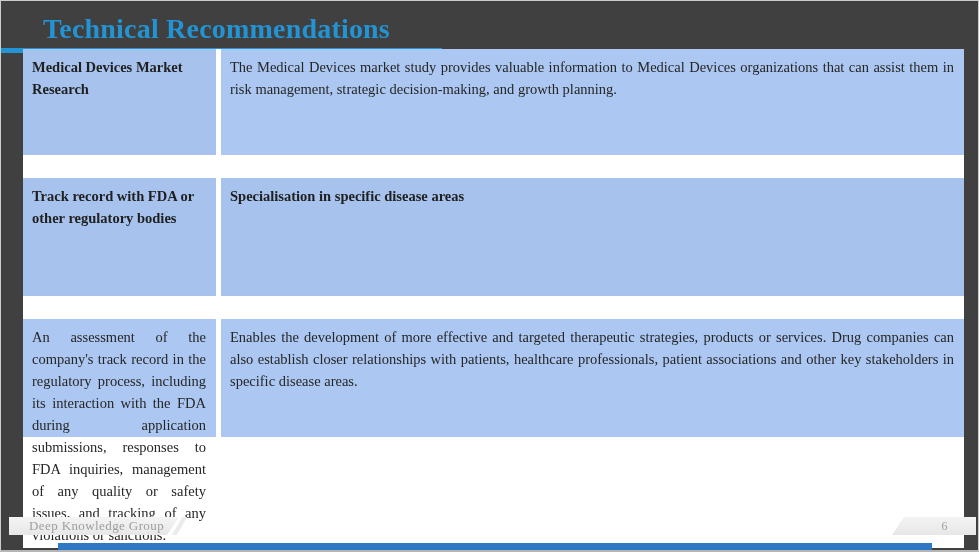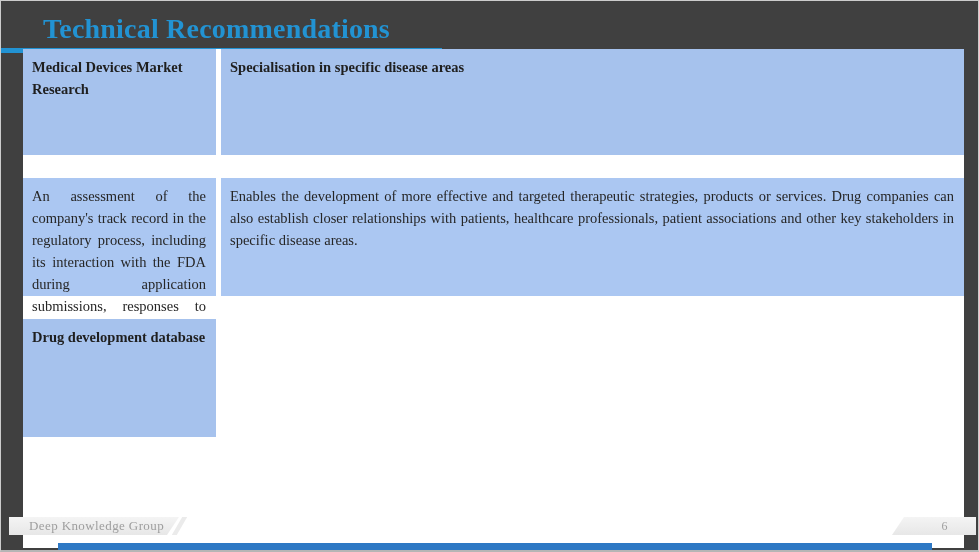--- a/index.html
+++ b/index.html
@@ -116,27 +116,28 @@
 <body>
 
 <div class="slide">
 
   <div class="title">Technical Recommendations</div>
   <div class="title-underline"></div>
 
   <div class="rec-table">
 
     <div class="cell label">Medical Devices Market Research</div>
+    <div class="cell desc">The Medical Devices market study provides valuable information to Medical Devices organizations that can assist them in risk management, strategic decision-making, and growth planning.</div>
 
+    <div class="cell label">Track record with FDA or other regulatory bodies</div>
     <div class="cell label">Specialisation in specific disease areas</div>
 
     <div class="cell desc">An assessment of the company's track record in the regulatory process, including its interaction with the FDA during application submissions, responses to FDA inquiries, management of any quality or safety issues, and tracking of any violations or sanctions.</div>
     <div class="cell desc">Enables the development of more effective and targeted therapeutic strategies, products or services. Drug companies can also establish closer relationships with patients, healthcare professionals, patient associations and other key stakeholders in specific disease areas.</div>
 
-    <div class="cell label">Drug development database</div>
 
   </div>
 
   <div class="footer-ribbon footer-left">
     <span>Deep Knowledge Group</span>
   </div>
   <div class="footer-sliver"></div>
 
   <div class="footer-ribbon footer-right">
     <span>6</span>

